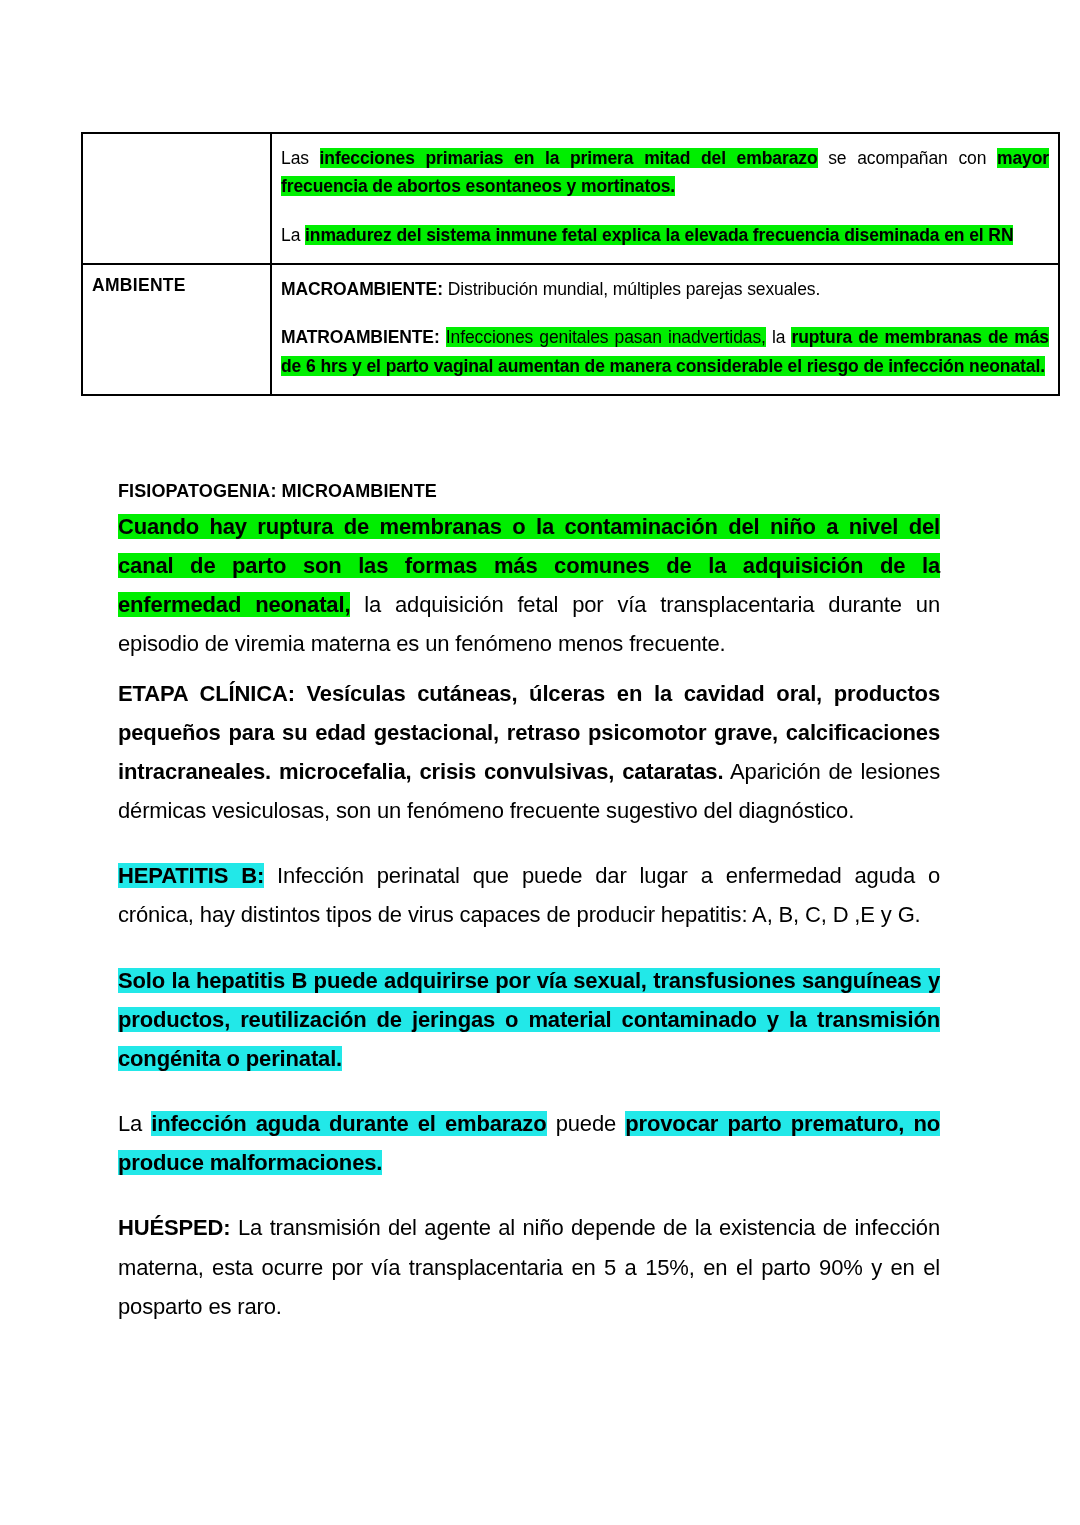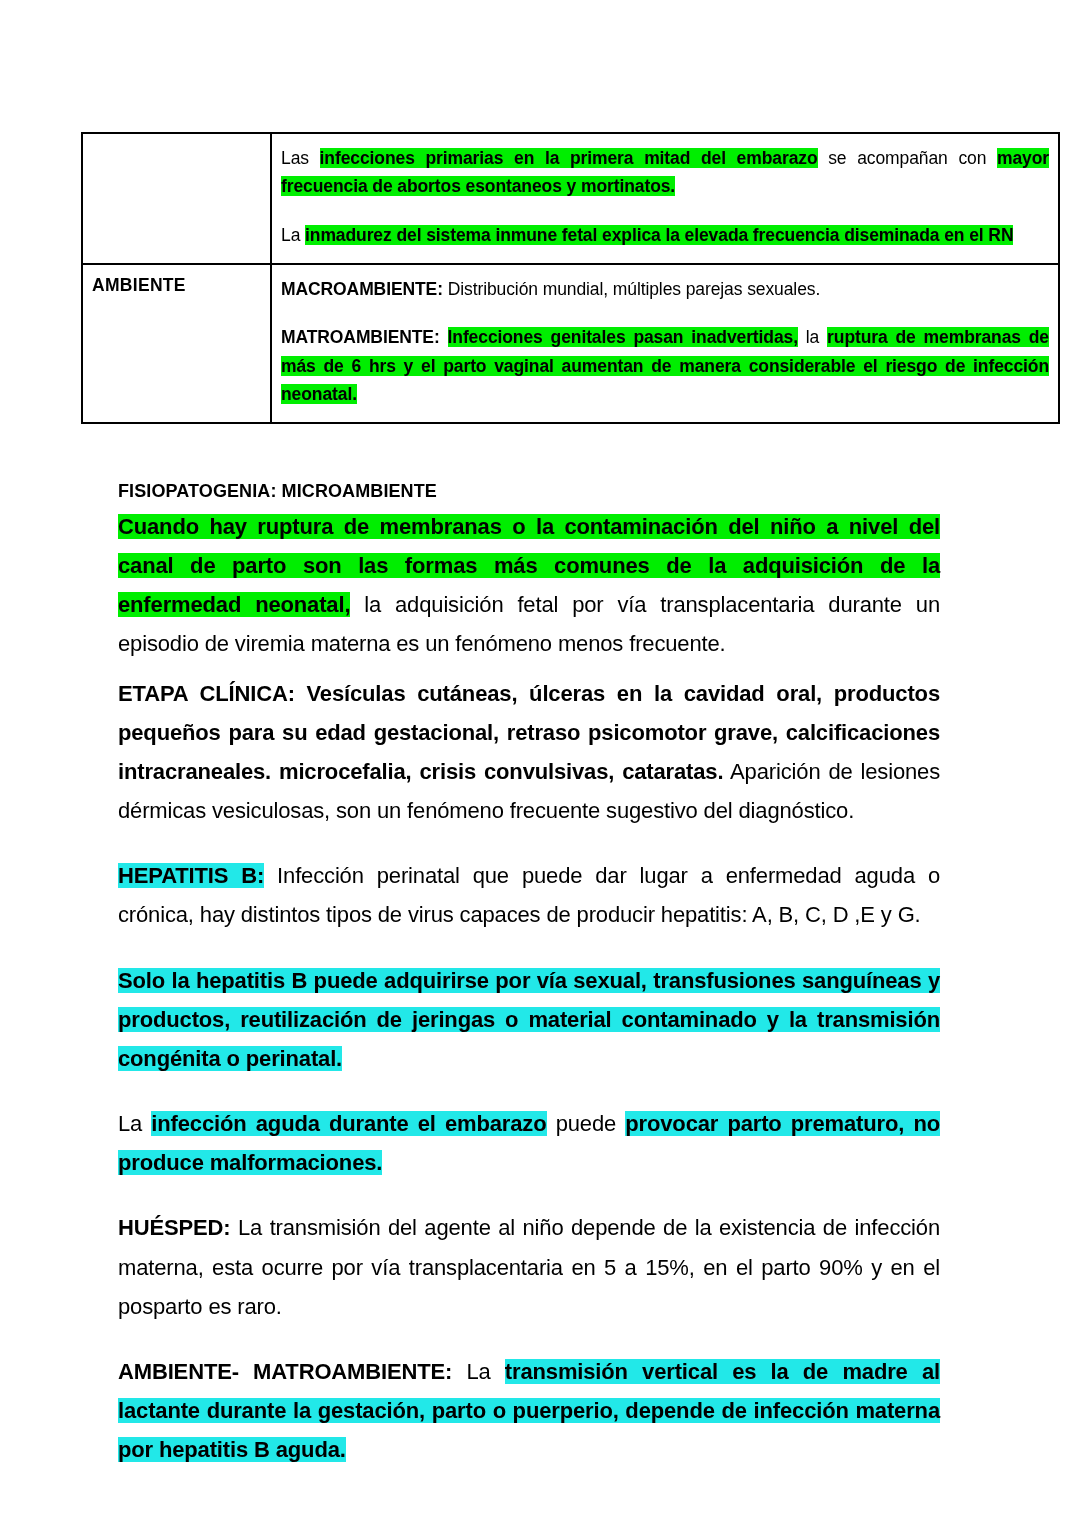--- a/index.html
+++ b/index.html
@@ -103,30 +103,29 @@
         <td class="col-label label-cell"></td>
         <td class="col-body">
           <p class="cell-para"><span>Las </span><span class="hl-green" style="font-weight: bold;">infecciones primarias en la primera mitad del embarazo</span><span> se acompañan con </span><span class="hl-green" style="font-weight: bold;">mayor frecuencia de abortos esontaneos y mortinatos.</span></p>
           <p class="cell-para"><span>La </span><span class="hl-green" style="font-weight: bold;">inmadurez del sistema inmune fetal explica la elevada frecuencia diseminada en el RN</span></p>
         </td>
       </tr>
       <tr>
         <td class="col-label label-cell">AMBIENTE</td>
         <td class="col-body">
           <p class="cell-para nojust"><span style="font-weight: bold;">MACROAMBIENTE:</span><span> Distribución mundial, múltiples parejas sexuales.</span></p>
-          <p class="cell-para"><span style="font-weight: bold;">MATROAMBIENTE: </span><span class="hl-green" style="font-weight: bold;">Infecciones genitales pasan inadvertidas,</span><span> la </span><span class="hl-green" style="font-weight: bold;">ruptura de membranas de más de 6 hrs y el parto vaginal aumentan de manera considerable el riesgo de infección neonatal.</span></p>
+          <p class="cell-para"><span style="font-weight: bold;">MATROAMBIENTE: </span><span class="hl-green" style="font-weight: normal;">Infecciones genitales pasan inadvertidas,</span><span> la </span><span class="hl-green" style="font-weight: bold;">ruptura de membranas de más de 6 hrs y el parto vaginal aumentan de manera considerable el riesgo de infección neonatal.</span></p>
         </td>
       </tr>
     </tbody>
   </table>
 
   <div class="body-block">
       <p class="heading"><span style="font-weight: bold;">FISIOPATOGENIA: MICROAMBIENTE</span></p>
       <p class="para tight"><span class="hl-green" style="font-weight: bold;">Cuando hay ruptura de membranas o la contaminación del niño a nivel del canal de parto son las formas más comunes de la adquisición de la enfermedad neonatal,</span><span> la adquisición fetal por vía transplacentaria durante un episodio de viremia materna es un fenómeno menos frecuente.</span></p>
       <p class="para"><span style="font-weight: bold;">ETAPA CLÍNICA: Vesículas cutáneas, úlceras en la cavidad oral, productos pequeños para su edad gestacional, retraso psicomotor grave, calcificaciones intracraneales. microcefalia, crisis convulsivas, cataratas.</span><span>  Aparición de lesiones dérmicas vesiculosas, son un fenómeno frecuente sugestivo del diagnóstico.</span></p>
       <p class="para"><span class="hl-cyan" style="font-weight: bold;">HEPATITIS B:</span><span>  Infección perinatal que puede dar lugar a enfermedad aguda o crónica, hay distintos tipos de virus capaces de producir hepatitis: A, B, C, D ,E y G.</span></p>
       <p class="para"><span class="hl-cyan" style="font-weight: bold;">Solo la hepatitis B puede adquirirse por vía sexual, transfusiones sanguíneas y productos, reutilización de jeringas o material contaminado y la transmisión congénita o perinatal.</span></p>
       <p class="para"><span>La </span><span class="hl-cyan" style="font-weight: bold;">infección aguda durante el embarazo</span><span> puede </span><span class="hl-cyan" style="font-weight: bold;">provocar parto prematuro, no produce malformaciones.</span></p>
       <p class="para"><span style="font-weight: bold;">HUÉSPED:</span><span> La transmisión del agente al niño depende de la existencia de infección materna, esta ocurre por vía transplacentaria en 5 a 15%, en el parto 90% y en el posparto es raro.</span></p>
-      <p class="para"><span style="font-weight: bold;">AMBIENTE- MATROAMBIENTE:</span><span> La </span><span class="hl-cyan" style="font-weight: bold;">transmisión vertical es la de madre al lactante durante la gestación, parto o puerperio, depende de infección materna por hepatitis B aguda.</span></p>
     </div>
 
 </div>
 
 </body></html>

